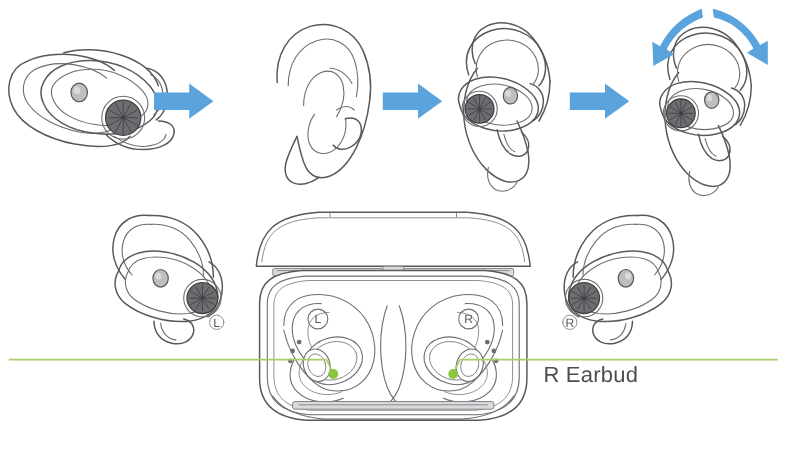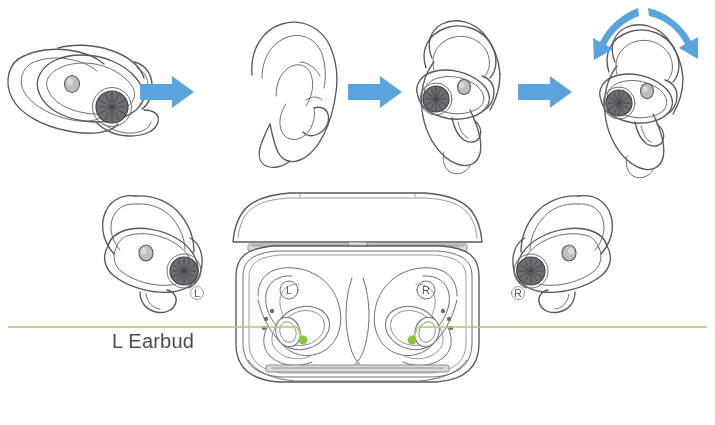--- a/index.html
+++ b/index.html
@@ -394,16 +394,16 @@
       </g>
       <g>
         <path class="green-line" d="M707 147 L418 147"></path>
         <path class="green-line" d="M418 147 L412 160"></path>
         <circle class="green-dot" cx="412" cy="160" r="4.5"></circle>
       </g>
 
     </svg>
   </div>
 
-  <div class="label label-l">L Earbud</div>
-
+
+  <div class="label label-r">R Earbud</div>
 
 </div>
 
 </body></html>

